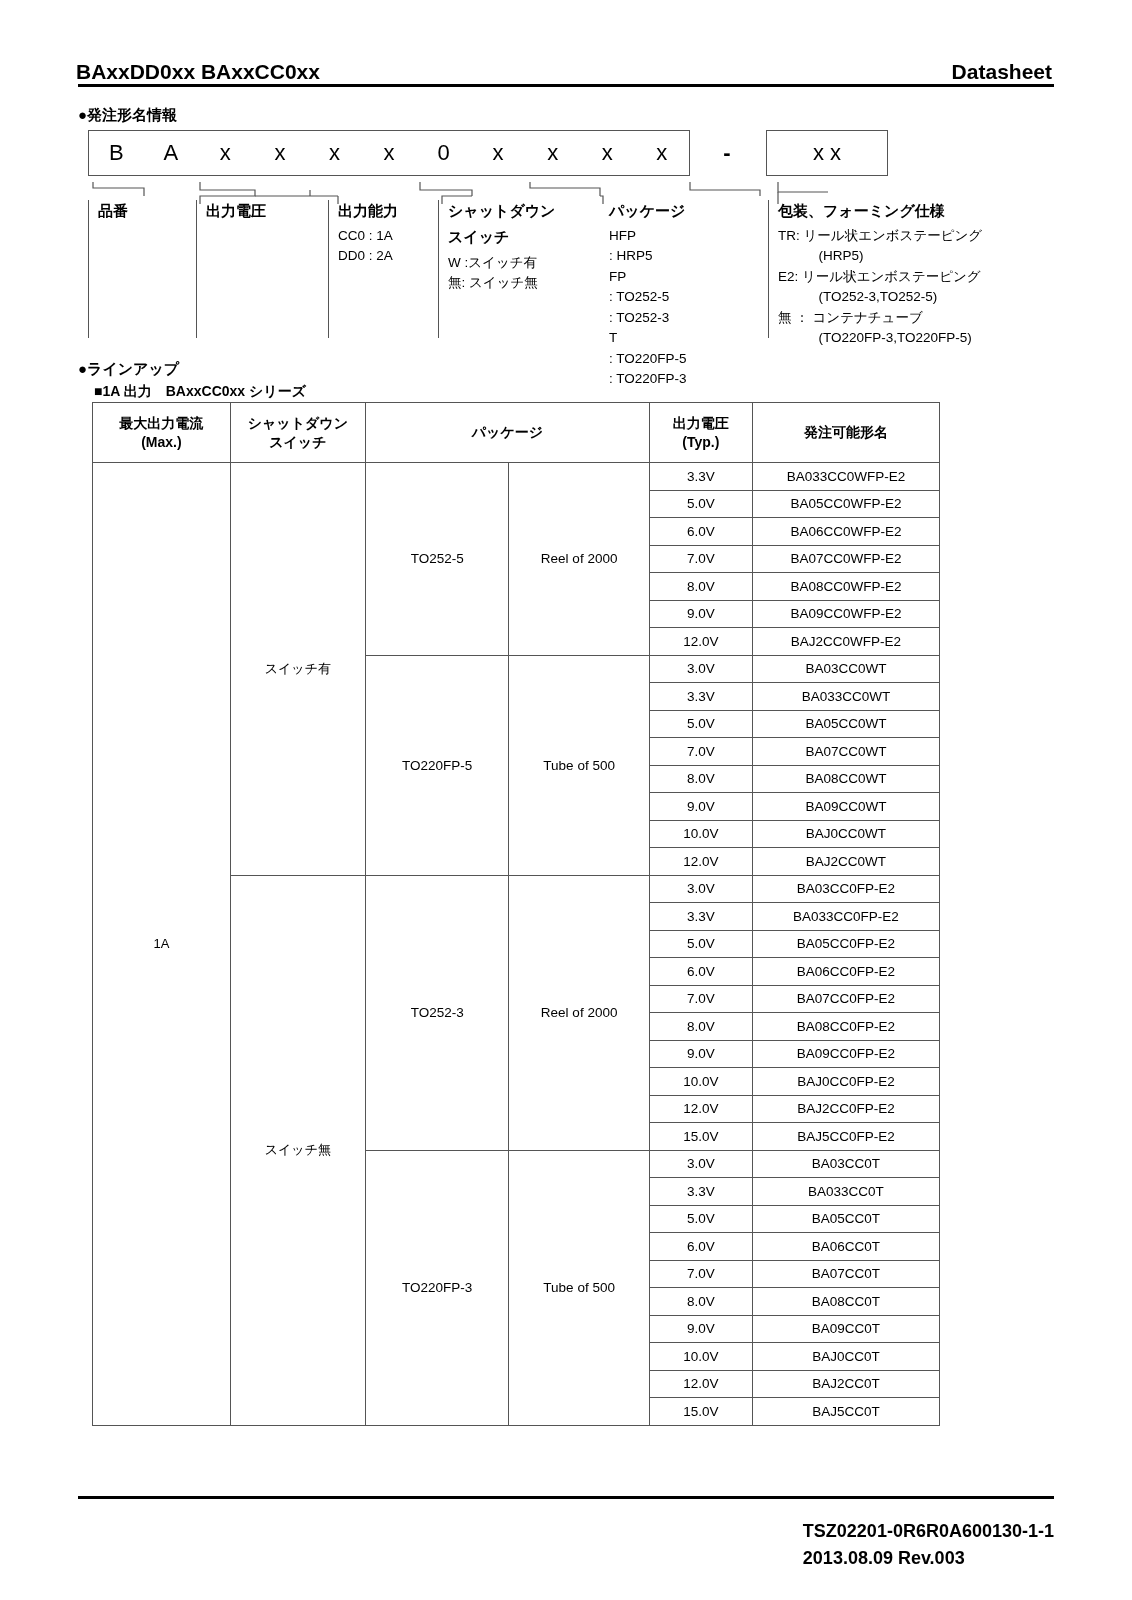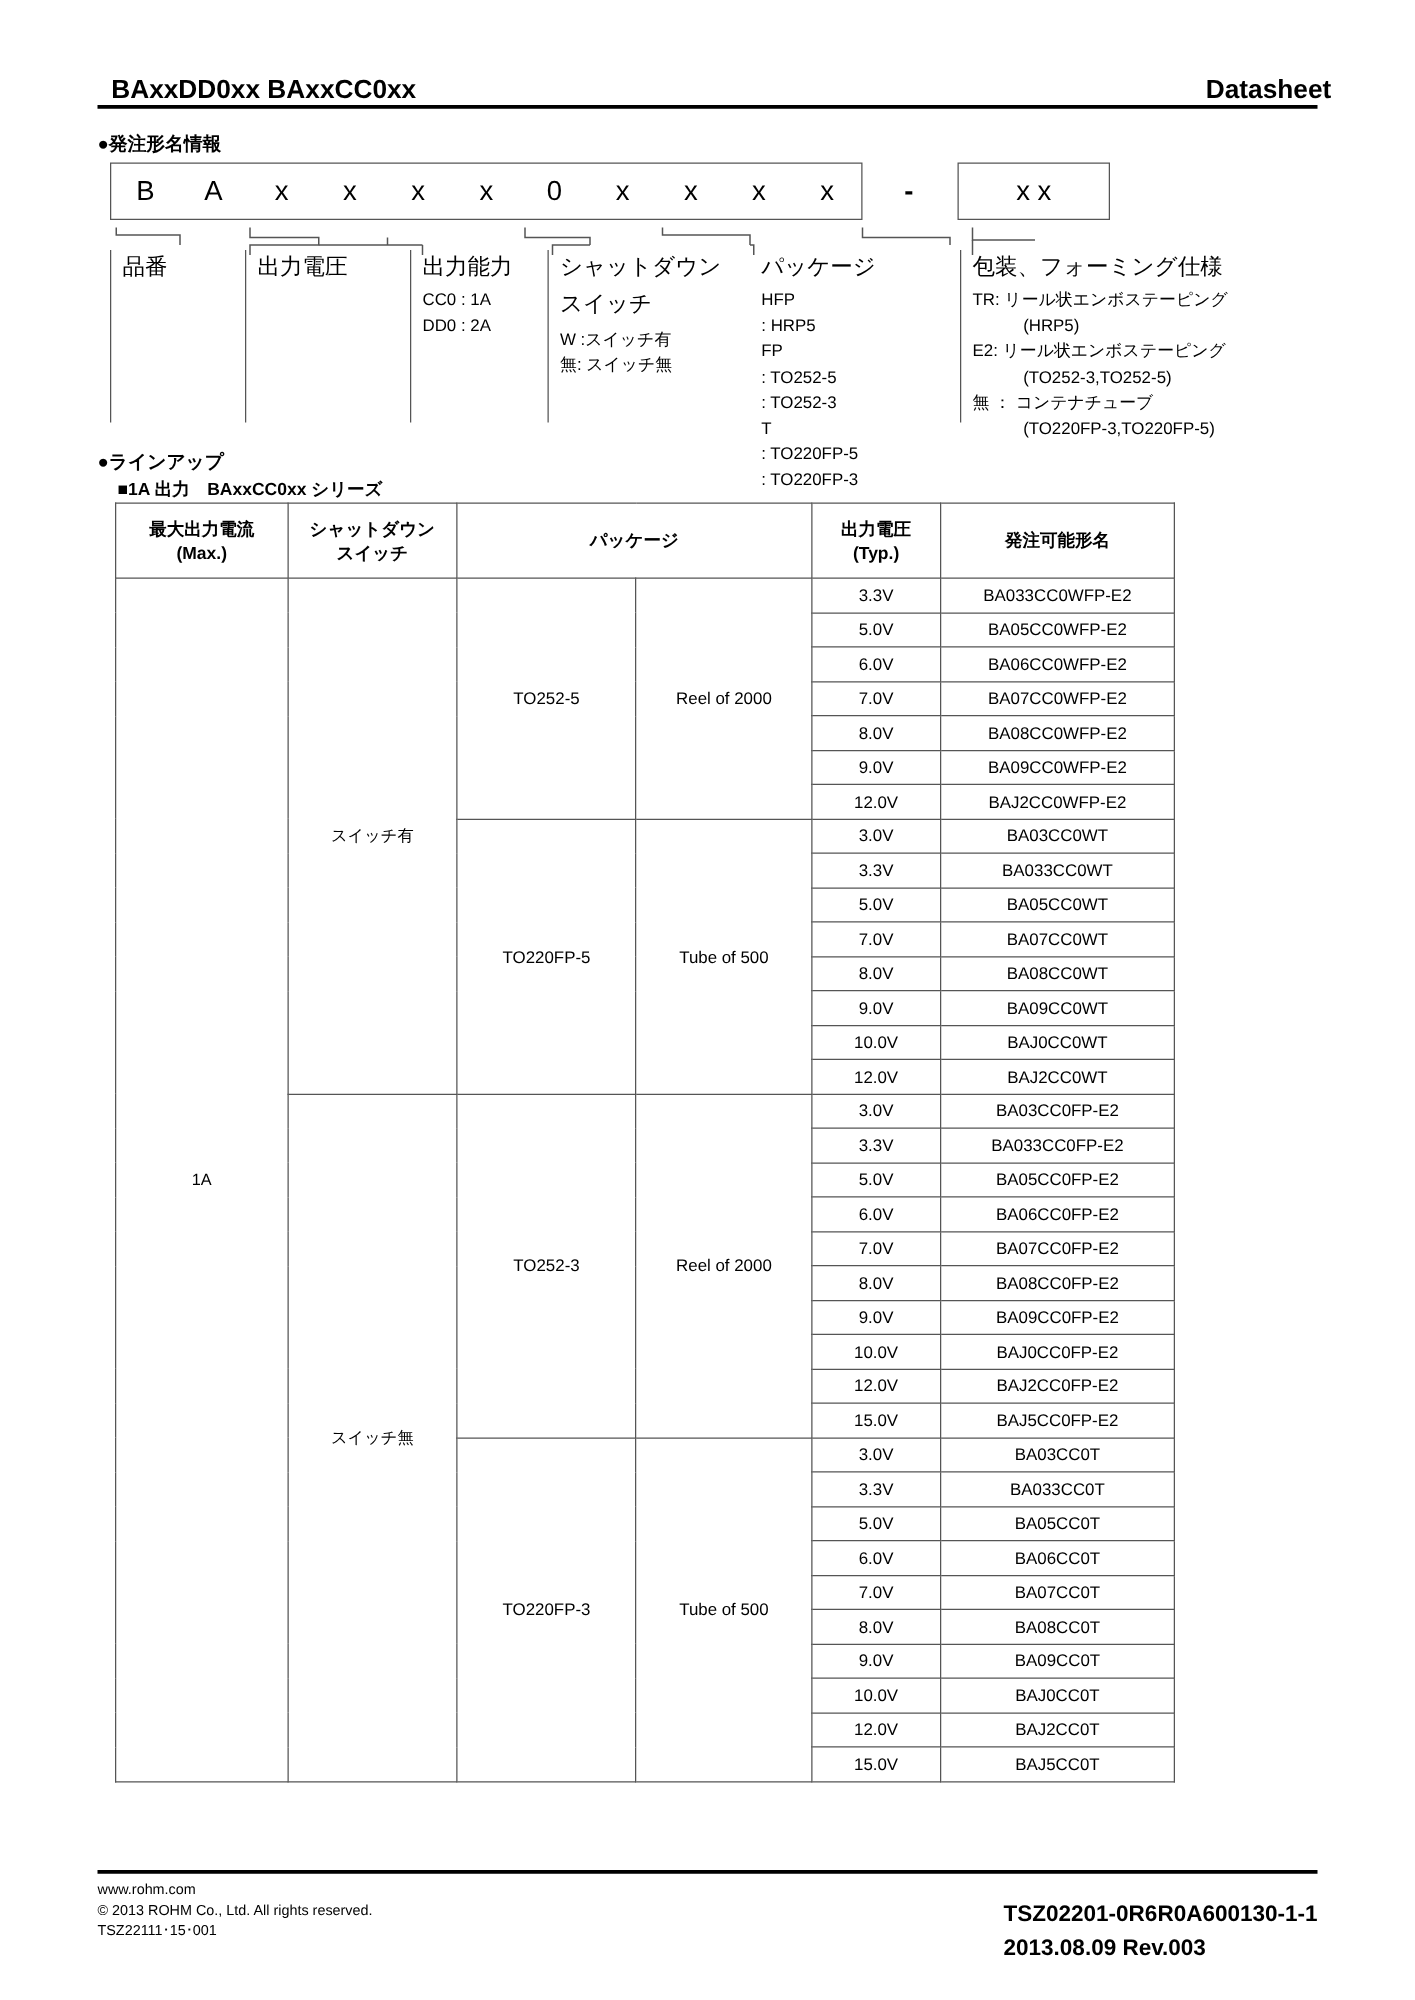--- a/index.html
+++ b/index.html
@@ -10,21 +10,21 @@
     background: #ffffff;
     font-family: "Liberation Sans", "DejaVu Sans", sans-serif;
     color: #000000;
     position: relative;
     overflow: hidden;
   }
   .page { position: relative; width: 1132px; height: 1600px; padding: 0; }
 
   
   .header {
-    position: absolute; left: 89px; top: 40px; width: 976px; height: 44px;
+    position: absolute; left: 76px; top: 40px; width: 976px; height: 44px;
     display: flex; align-items: flex-end; justify-content: space-between;
   }
   .header-title { font-size: 21px; font-weight: bold; letter-spacing: 0px; }
   .header-right { font-size: 21px; font-weight: bold; }
   .header-rule {
     position: absolute; left: 78px; top: 84px; width: 976px; height: 3px;
     background: #000;
   }
 
   
@@ -62,21 +62,21 @@
   .leaders { position: absolute; left: 0; top: 0; }
 
   
   .legend-col {
     position: absolute;
     border-left: 1px solid #555;
     padding-left: 9px;
     font-size: 13.5px;
     line-height: 1.52;
   }
-  .legend-title { font-size: 18px; font-weight: normal; margin-bottom: 3px; white-space: nowrap; }
+  .legend-title { font-size: 15px; font-weight: bold; margin-bottom: 3px; white-space: nowrap; }
   .legend-line { white-space: nowrap; font-size: 13.5px; }
   .kv { display: flex; flex-direction: column; }
   .kv-k { display: inline-block; }
   .kv-v { display: inline-block; }
 
   
   table.lineup {
     position: absolute; left: 92px; top: 402px;
     width: 848px;
     border-collapse: collapse;
@@ -404,24 +404,19 @@
       </tr>
       <tr>
         <td class="voltcell rowh">15.0V</td>
         <td class="pnname">BAJ5CC0T</td>
       </tr>
     </tbody>
   </table>
 
   <div class="footer-rule"></div>
   <div class="footer">
-    <div class="footer-left">
-      <div>www.rohm.com</div>
-      <div>© 2013 ROHM Co., Ltd. All rights reserved.</div>
-      <div>TSZ22111･15･001</div>
-    </div>
     <div class="footer-right">
       <div>TSZ02201-0R6R0A600130-1-1</div>
       <div>2013.08.09 Rev.003</div>
     </div>
   </div>
 
 </div>
 
 </body></html>

